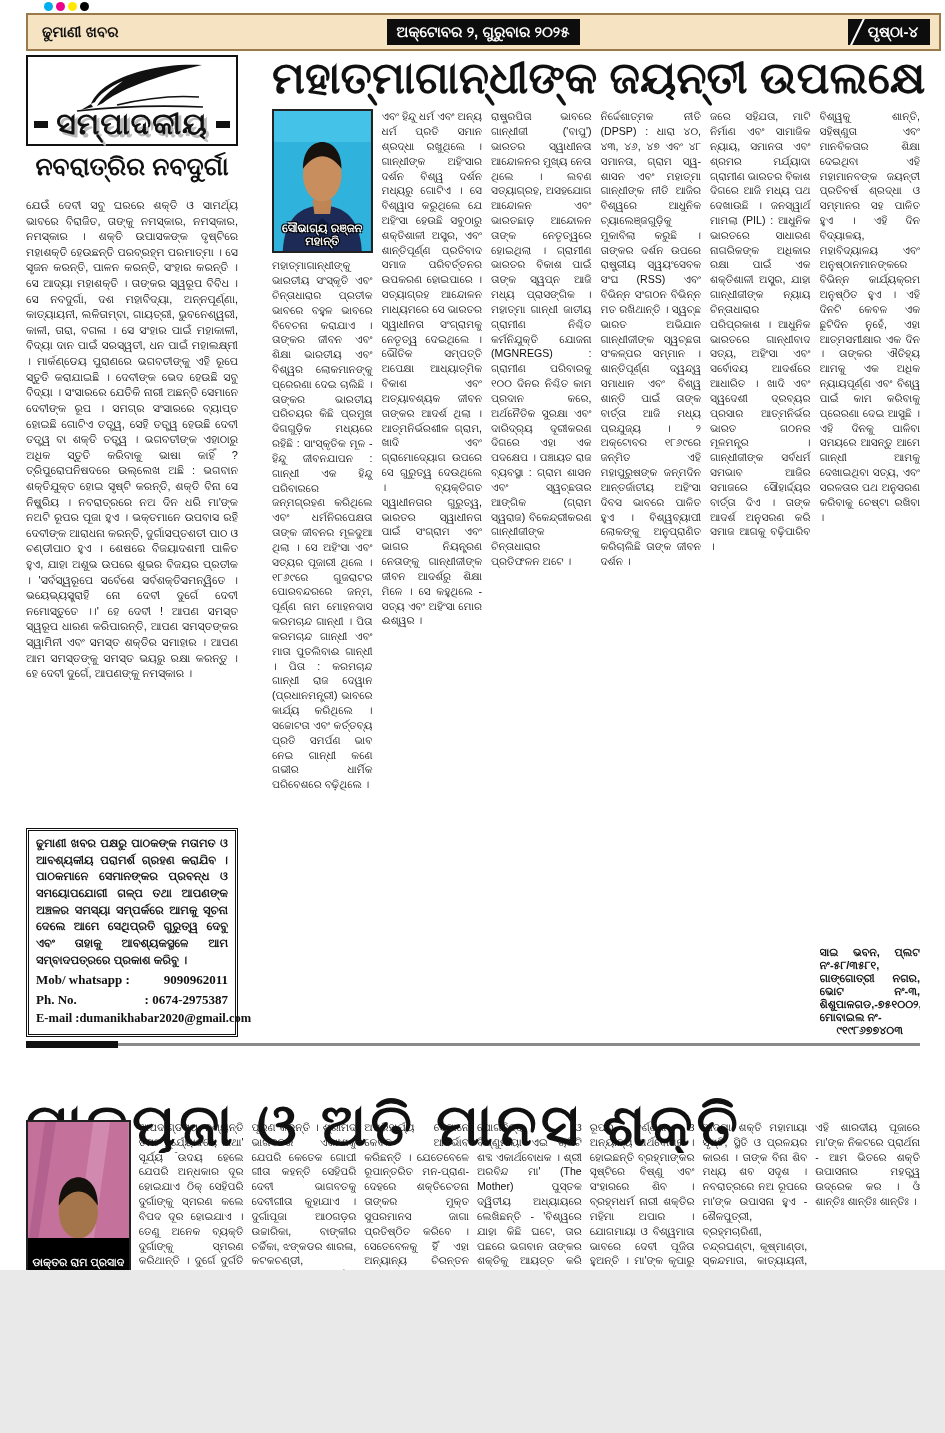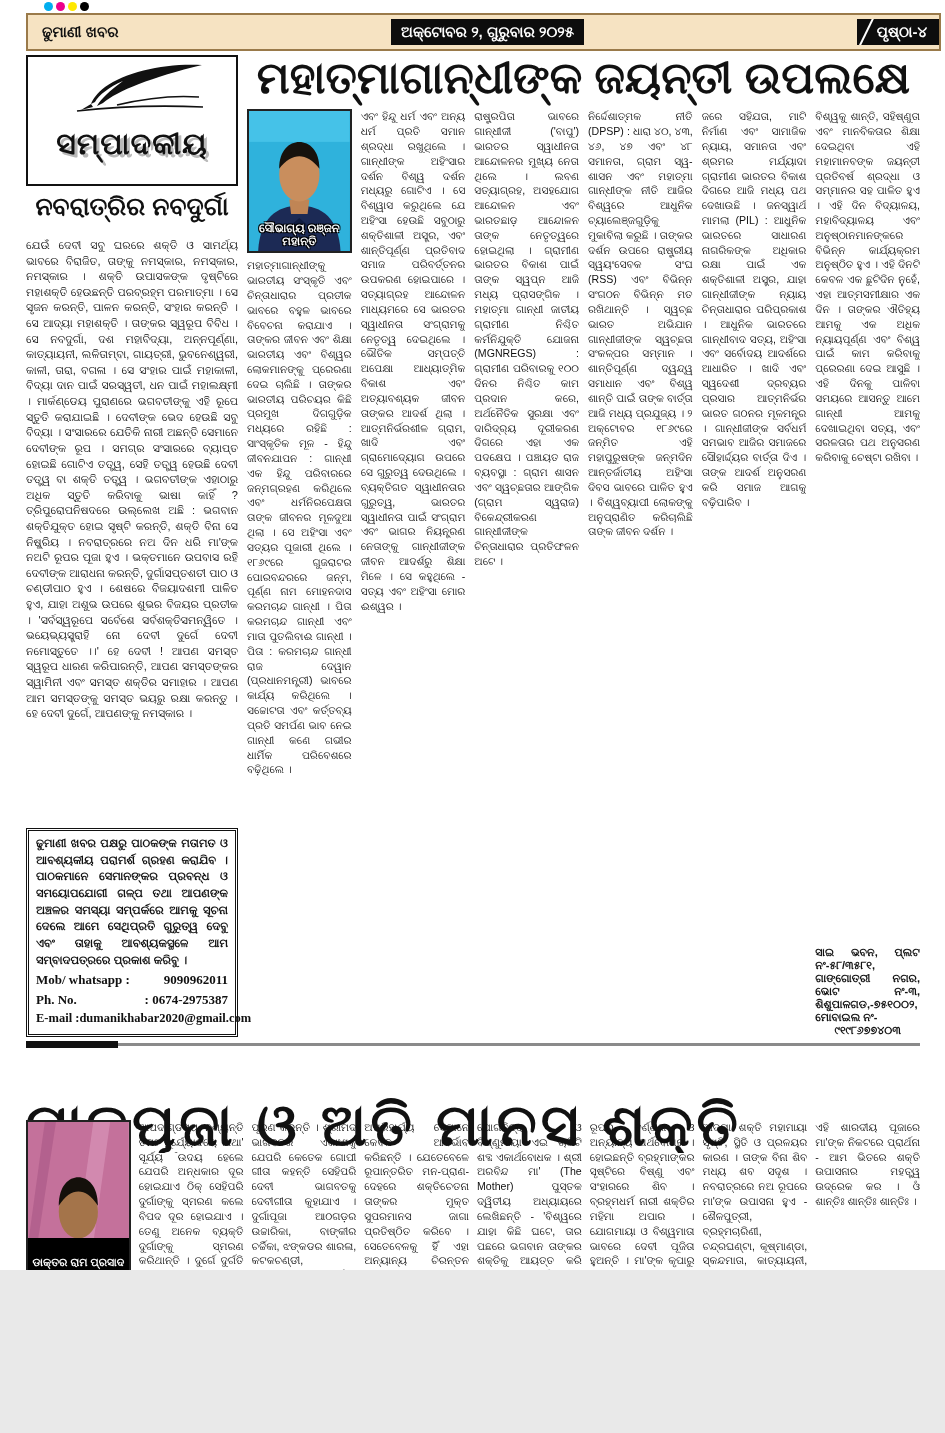--- a/index.html
+++ b/index.html
@@ -8,30 +8,30 @@
   
   .regmarks{position:absolute;left:44px;top:2px;display:flex;gap:3px;}
   .regmarks i{width:9px;height:9px;border-radius:50%;display:block;}
   
   .masthead{position:absolute;left:26px;right:4px;top:13px;height:34px;background:#f6e3c2;
             border:2px solid #9a7a4a;display:flex;align-items:center;}
   .masthead .paper{font-weight:bold;font-size:15px;padding-left:14px;flex:0 0 auto;}
   .masthead .mid{flex:1;display:flex;justify-content:center;}
   .datebox{background:#0d0d0d;color:#fff;font-weight:bold;font-size:15px;padding:4px 10px;}
   .pagebox{position:relative;background:#0d0d0d;color:#fff;font-weight:bold;font-size:15px;
-           padding:4px 12px 4px 20px;margin-right:0;overflow:hidden;}
+           padding:4px 12px 4px 20px;margin-right:9px;overflow:hidden;}
   .pagebox .slash{position:absolute;left:6px;top:-6px;width:2px;height:48px;background:#fff;transform:rotate(26deg);}
   
   .topzone{position:absolute;left:26px;right:25px;top:55px;height:982px;display:flex;gap:9px;}
   .sidebar{width:212px;flex:0 0 auto;display:flex;flex-direction:column;}
-  .mainart{flex:1;display:flex;flex-direction:column;min-width:0;}
+  .mainart{flex:1;display:flex;flex-direction:column;min-width:0;margin-left:25px;}
   
   .edbox{border:2px solid #111;padding:4px 6px 2px;text-align:center;}
   .quill{display:block;margin:0 auto;}
-  .edtitle{display:flex;align-items:center;gap:20px;margin-top:-6px;flex-direction:column;}
+  .edtitle{display:flex;align-items:center;gap:8px;margin-top:-6px;}
   .edtitle .bar{flex:1;height:7px;background:#111;}
   .edtitle .txt{font-size:30px;font-weight:800;letter-spacing:1px;
                 text-shadow:3px 3px 0 #b9b9b9;white-space:nowrap;}
   .edsub{text-align:center;font-size:25px;font-weight:800;margin:6px 0 4px;}
   .edbody{flex:1;overflow:hidden;font-size:11px;line-height:1.42;text-align:justify;margin-top:12px;}
   
   .opinion{border:3px double #111;margin-top:6px;flex:0 0 auto;}
   .opinion .head{background:#0d0d0d;color:#fff;text-align:center;font-size:20px;font-weight:800;padding:5px 0;margin:3px;}
   .opinion .body{font-size:11.5px;font-weight:bold;text-align:justify;line-height:1.45;padding:4px 7px 2px;}
   .contacts{padding:0 7px 6px;}

